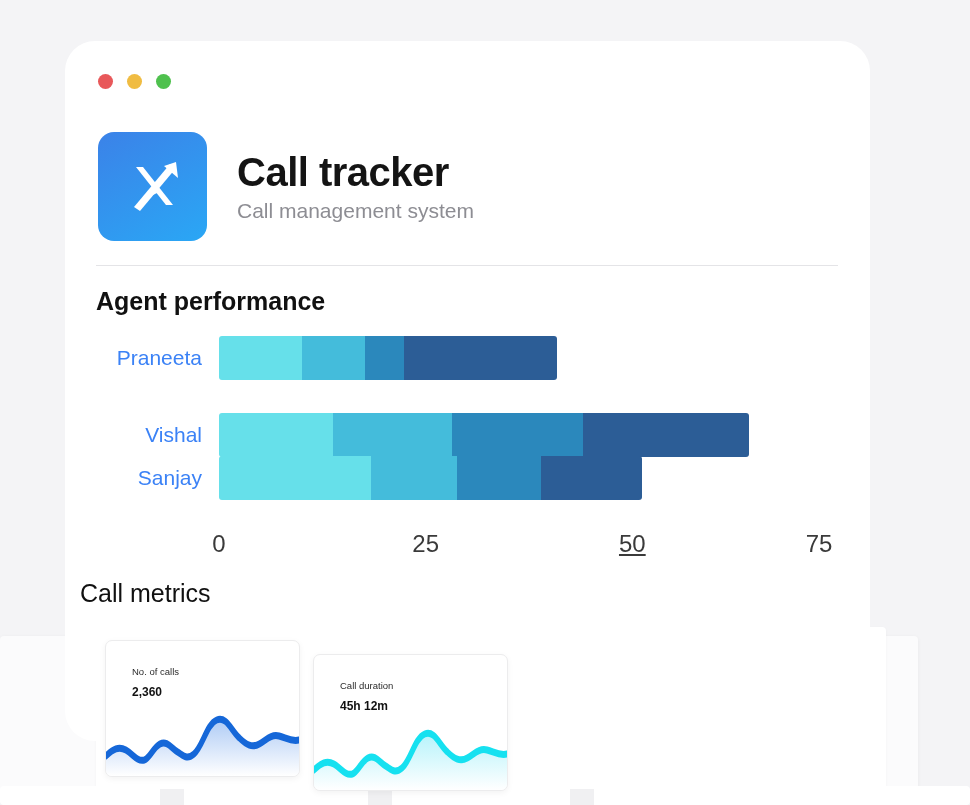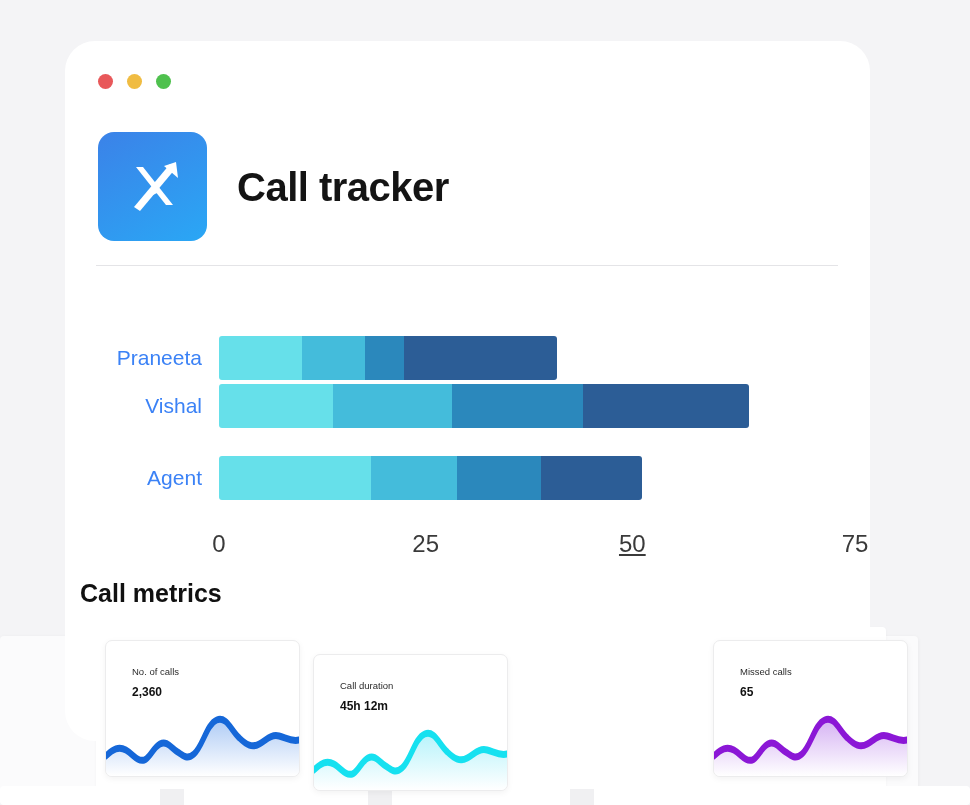--- a/index.html
+++ b/index.html
@@ -83,21 +83,21 @@
 
   .axis { position: absolute; left: 154px; top: 198px; width: 620px; height: 36px; }
   .tick {
     position: absolute; top: 0; font-size: 24px; color: #3a3a3a;
     transform: translateX(-50%); white-space: nowrap;
   }
 
   
   #metrics-title {
     position: absolute; left: 15px; top: 538px;
-    font-size: 25px; font-weight: bold; color: #111;
+    font-size: 25px; font-weight: normal; color: #111;
   }
 
   
   #metric-cards { position: absolute; left: 0; top: 0; width: 970px; height: 805px; pointer-events: none; }
   .metric-card {
     position: absolute; top: 640px; width: 195px; height: 137px;
     background: #ffffff;
     border: 1px solid #ececed;
     border-radius: 7px;
     box-shadow: 0 2px 6px rgba(0,0,0,.05);
@@ -134,66 +134,68 @@
           <g fill="#ffffff">
             <path d="M16 13 L23 13 L53 51 L46 51 Z"></path>
             <path d="M14 53 L50 10 L56 14 L20 57 Z"></path>
             <polygon points="56,8 58,24 44,12"></polygon>
             <polygon points="35,30 41,37 33,41"></polygon>
           </g>
         </svg>
       </div>
       <div>
         <div id="app-title">Call tracker</div>
+        <div id="app-subtitle">Call management system</div>
       </div>
     </div>
 
     <div id="header-divider"></div>
 
+    <div id="agent-section-title">Agent performance</div>
 
     <div id="bar-chart">
 
       <div class="bar-row" style="top: 0px; left: 0px; width: 805px;">
           <div class="bar-label">Praneeta</div>
           <div class="bar-track" style="width: 620px;">
             <div class="bar-stack" style="width: 338.107px;">
               <div class="seg" style="width: 82.6667px; background: rgb(102, 224, 234);"></div>
               <div class="seg" style="width: 63.6533px; background: rgb(68, 188, 219);"></div>
               <div class="seg" style="width: 38.8533px; background: rgb(43, 136, 188);"></div>
               <div class="seg" style="width: 152.933px; background: rgb(44, 93, 150);"></div>
             </div>
           </div>
         </div>
-        <div class="bar-row" style="top: 48px; left: 0px; width: 805px; text-decoration: underline;">
+        <div class="bar-row" style="top: 77px; left: 0px; width: 805px; text-decoration: underline;">
           <div class="bar-label">Vishal</div>
           <div class="bar-track" style="width: 620px;">
             <div class="bar-stack" style="width: 529.893px;">
               <div class="seg" style="width: 114.08px; background: rgb(102, 224, 234);"></div>
               <div class="seg" style="width: 119.04px; background: rgb(68, 188, 219);"></div>
               <div class="seg" style="width: 130.613px; background: rgb(43, 136, 188);"></div>
               <div class="seg" style="width: 166.16px; background: rgb(44, 93, 150);"></div>
             </div>
           </div>
         </div>
         <div class="bar-row" style="top: 120px; left: 0px; width: 805px;">
-          <div class="bar-label">Agent</div>
+          <div class="bar-label">Sanjay</div>
           <div class="bar-track" style="width: 620px;">
             <div class="bar-stack" style="width: 423.253px;">
               <div class="seg" style="width: 152.107px; background: rgb(102, 224, 234);"></div>
               <div class="seg" style="width: 85.9733px; background: rgb(68, 188, 219);"></div>
               <div class="seg" style="width: 83.4933px; background: rgb(43, 136, 188);"></div>
               <div class="seg" style="width: 101.68px; background: rgb(44, 93, 150);"></div>
             </div>
           </div>
         </div>
         <div class="axis" id="chart-axis">
           <div class="tick" style="left: 0px;">0</div>
           <div class="tick" style="left: 206.667px;">25</div>
           <div class="tick" style="left: 413.333px; text-decoration: underline;">50</div>
-          <div class="tick" style="left: 636px;">75</div>
+          <div class="tick" style="left: 600px;">75</div>
         </div>
     </div>
 
     <div id="metrics-title">Call metrics</div>
 
   </div>
 
   <div id="metric-cards">
       <div class="metric-card" style="left: 105px;">
         <div class="metric-label">No. of calls</div>
@@ -216,29 +218,15 @@
           <defs>
             <linearGradient id="grad1" x1="0" y1="0" x2="0" y2="1">
               <stop offset="0%" stop-color="#b6f3fb"></stop>
               <stop offset="100%" stop-color="#ffffff"></stop>
             </linearGradient>
           </defs>
           <path d="M0,52 C10,45 18,42 28,46 C38,50 44,58 54,56 C62,54 66,44 76,40 C86,36 92,44 101,48 C110,52 114,56 124,50 C136,43 142,20 156,16 C170,12 176,26 188,34 C198,41 206,44 216,40 C226,36 232,30 244,32 C254,34 262,38 272,36 L272,72 L0,72 Z" fill="url(#grad1)"></path>
           <path d="M0,52 C10,45 18,42 28,46 C38,50 44,58 54,56 C62,54 66,44 76,40 C86,36 92,44 101,48 C110,52 114,56 124,50 C136,43 142,20 156,16 C170,12 176,26 188,34 C198,41 206,44 216,40 C226,36 232,30 244,32 C254,34 262,38 272,36" fill="none" stroke="#16e1f0" stroke-width="7" stroke-linecap="round" stroke-linejoin="round"></path>
         </svg>
       </div>
-      <div class="metric-card" style="left: 713px;">
-        <div class="metric-label">Missed calls</div>
-        <div class="metric-value">65</div>
-        <svg class="spark" viewBox="0 0 272 72" preserveAspectRatio="none">
-          <defs>
-            <linearGradient id="grad3" x1="0" y1="0" x2="0" y2="1">
-              <stop offset="0%" stop-color="#d5b2f3"></stop>
-              <stop offset="100%" stop-color="#ffffff"></stop>
-            </linearGradient>
-          </defs>
-          <path d="M0,52 C10,45 18,42 28,46 C38,50 44,58 54,56 C62,54 66,44 76,40 C86,36 92,44 101,48 C110,52 114,56 124,50 C136,43 142,20 156,16 C170,12 176,26 188,34 C198,41 206,44 216,40 C226,36 232,30 244,32 C254,34 262,38 272,36 L272,72 L0,72 Z" fill="url(#grad3)"></path>
-          <path d="M0,52 C10,45 18,42 28,46 C38,50 44,58 54,56 C62,54 66,44 76,40 C86,36 92,44 101,48 C110,52 114,56 124,50 C136,43 142,20 156,16 C170,12 176,26 188,34 C198,41 206,44 216,40 C226,36 232,30 244,32 C254,34 262,38 272,36" fill="none" stroke="#8b17d6" stroke-width="7" stroke-linecap="round" stroke-linejoin="round"></path>
-        </svg>
-      </div>
     </div>
 
 </div>
 
 </body></html>

